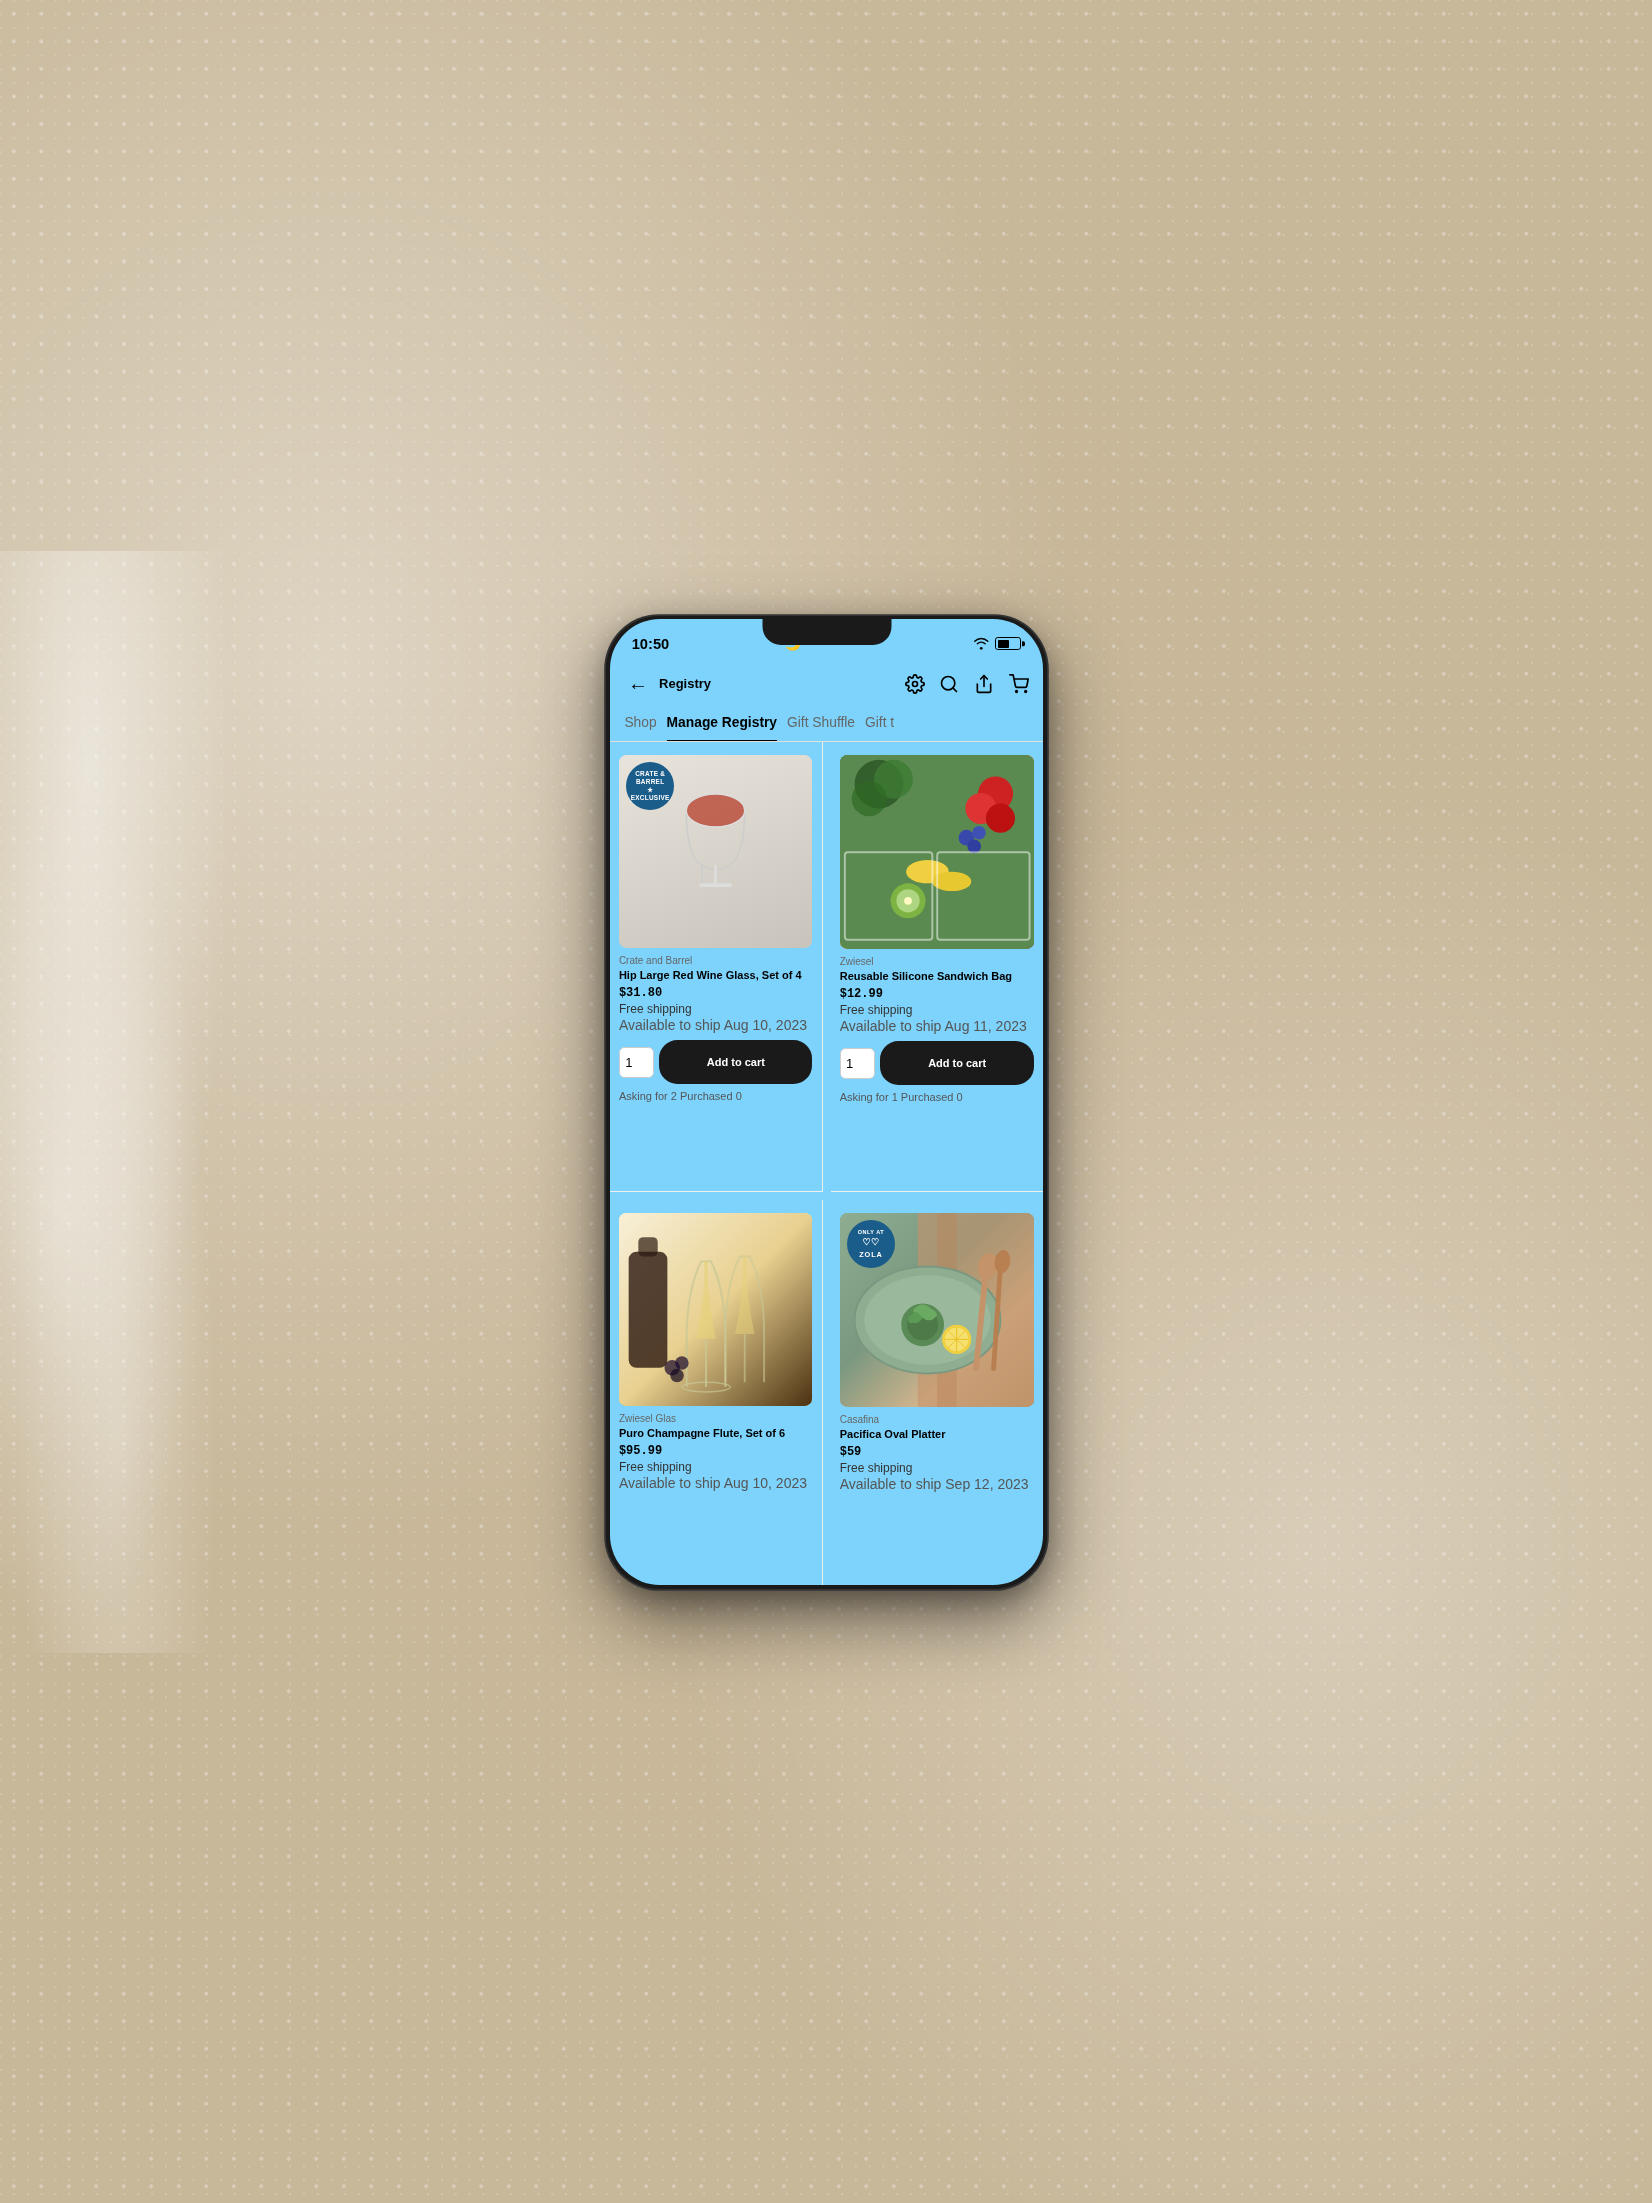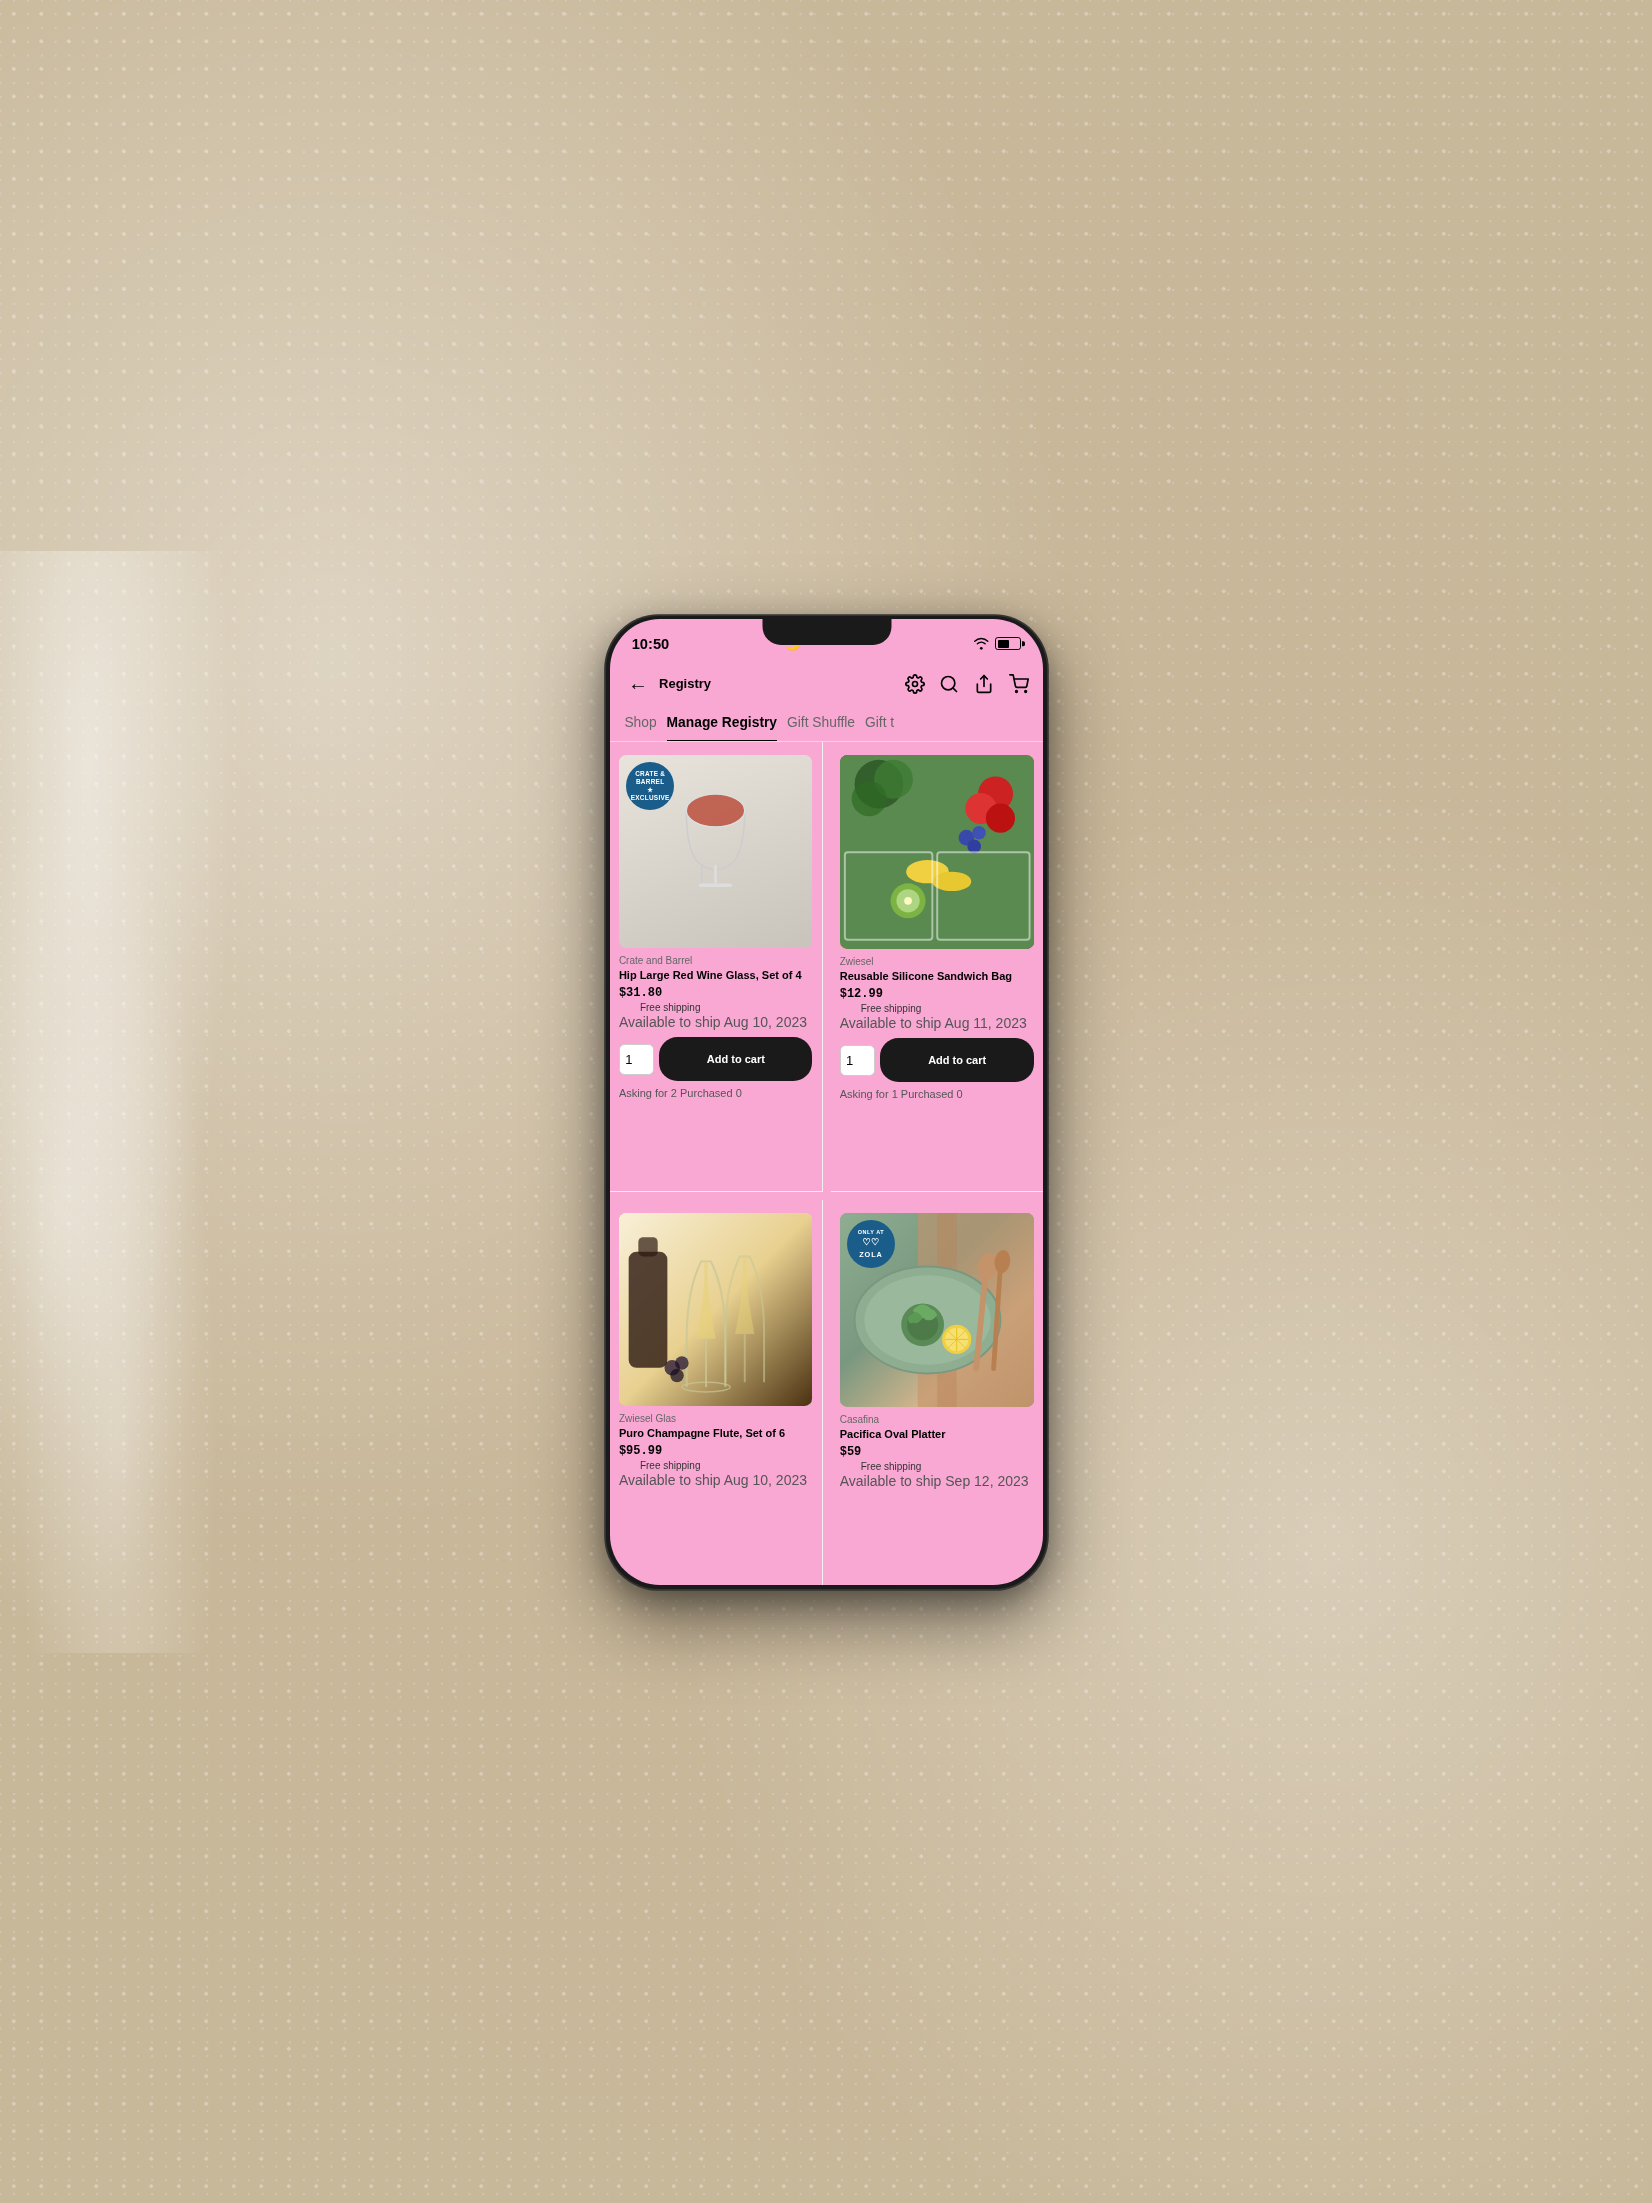--- a/index.html
+++ b/index.html
@@ -69,21 +69,21 @@
       box-shadow:
         0 0 0 1.8px #333,
         0 27.5px 73px rgba(0,0,0,0.5),
         0 9.2px 27.5px rgba(0,0,0,0.3);
       position: relative;
     }
 
     .phone-screen {
       width: 100%;
       height: 100%;
-      background: #f9a8d4;
+      background: #7dd3fc;
       border-radius: 50px;
       overflow: hidden;
       position: relative;
     }
 
     
     .notch {
       position: absolute;
       top: 0;
       left: 50%;
@@ -274,24 +274,23 @@
 
     .product-price {
       font-size: 12px;
       font-weight: 600;
       color: #000;
       margin-bottom: 1.8px;
       font-family: Liberation Mono, monospace;
     }
 
     .product-shipping {
-      font-size: 10px;
+      font-size: 12px;
       color: #333;
       margin-bottom: 0.9px;
-      margin-left: 21px;
     }
 
     .product-ship-date {
       font-size: 14px;
       color: #555;
       margin-bottom: 7.3px;
     }
 
     .cart-row {
       display: flex;

